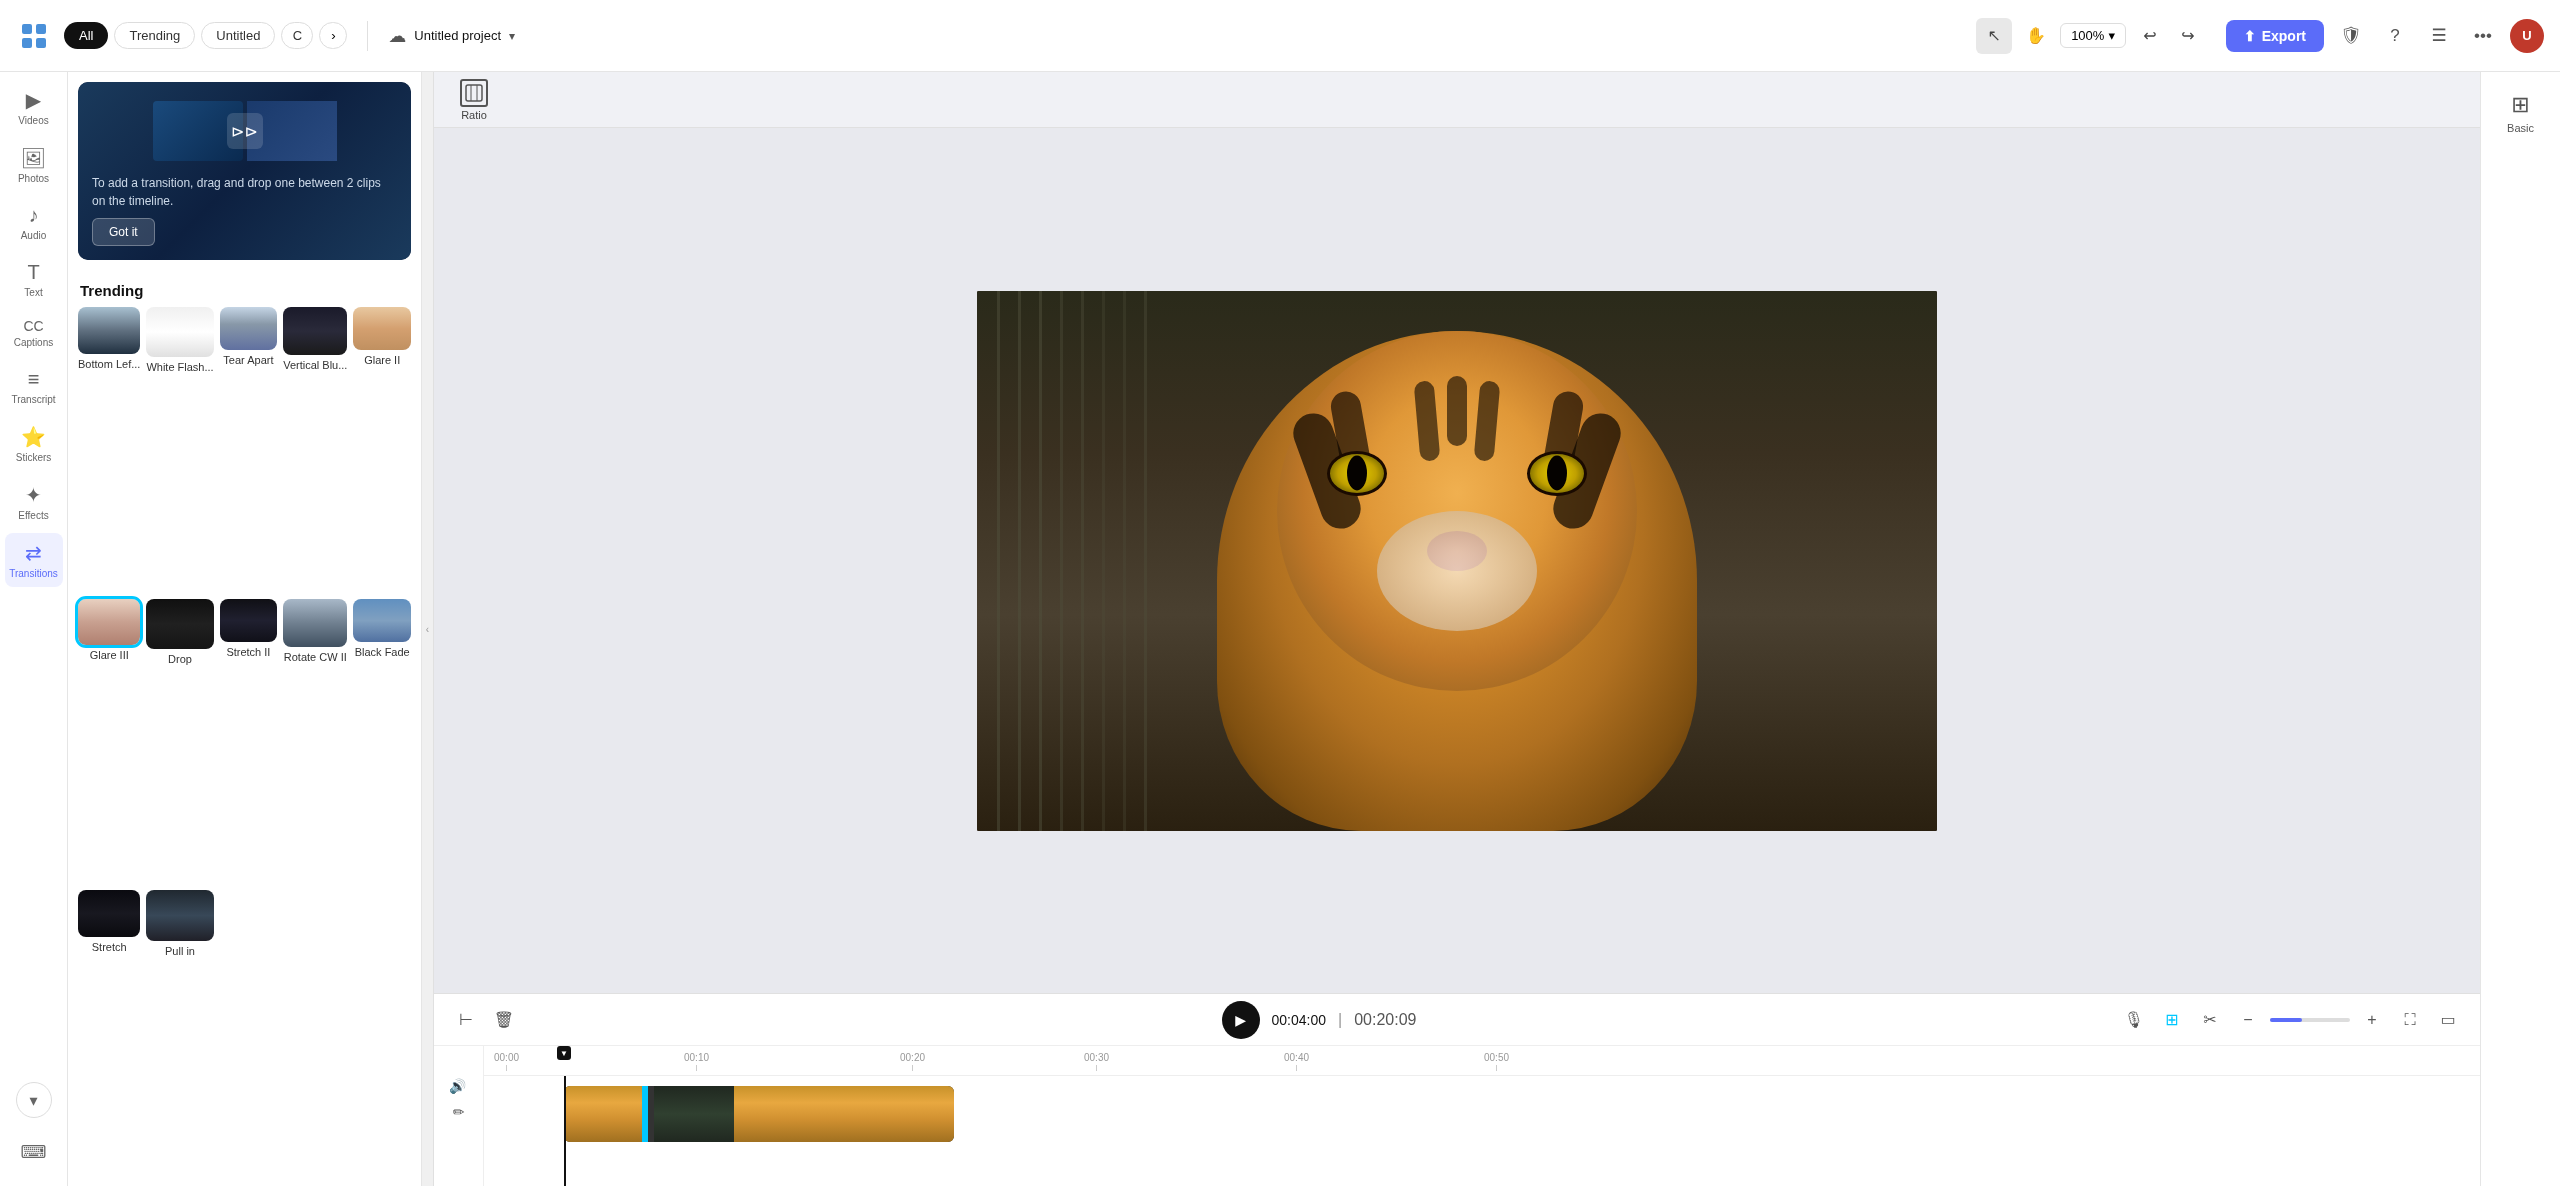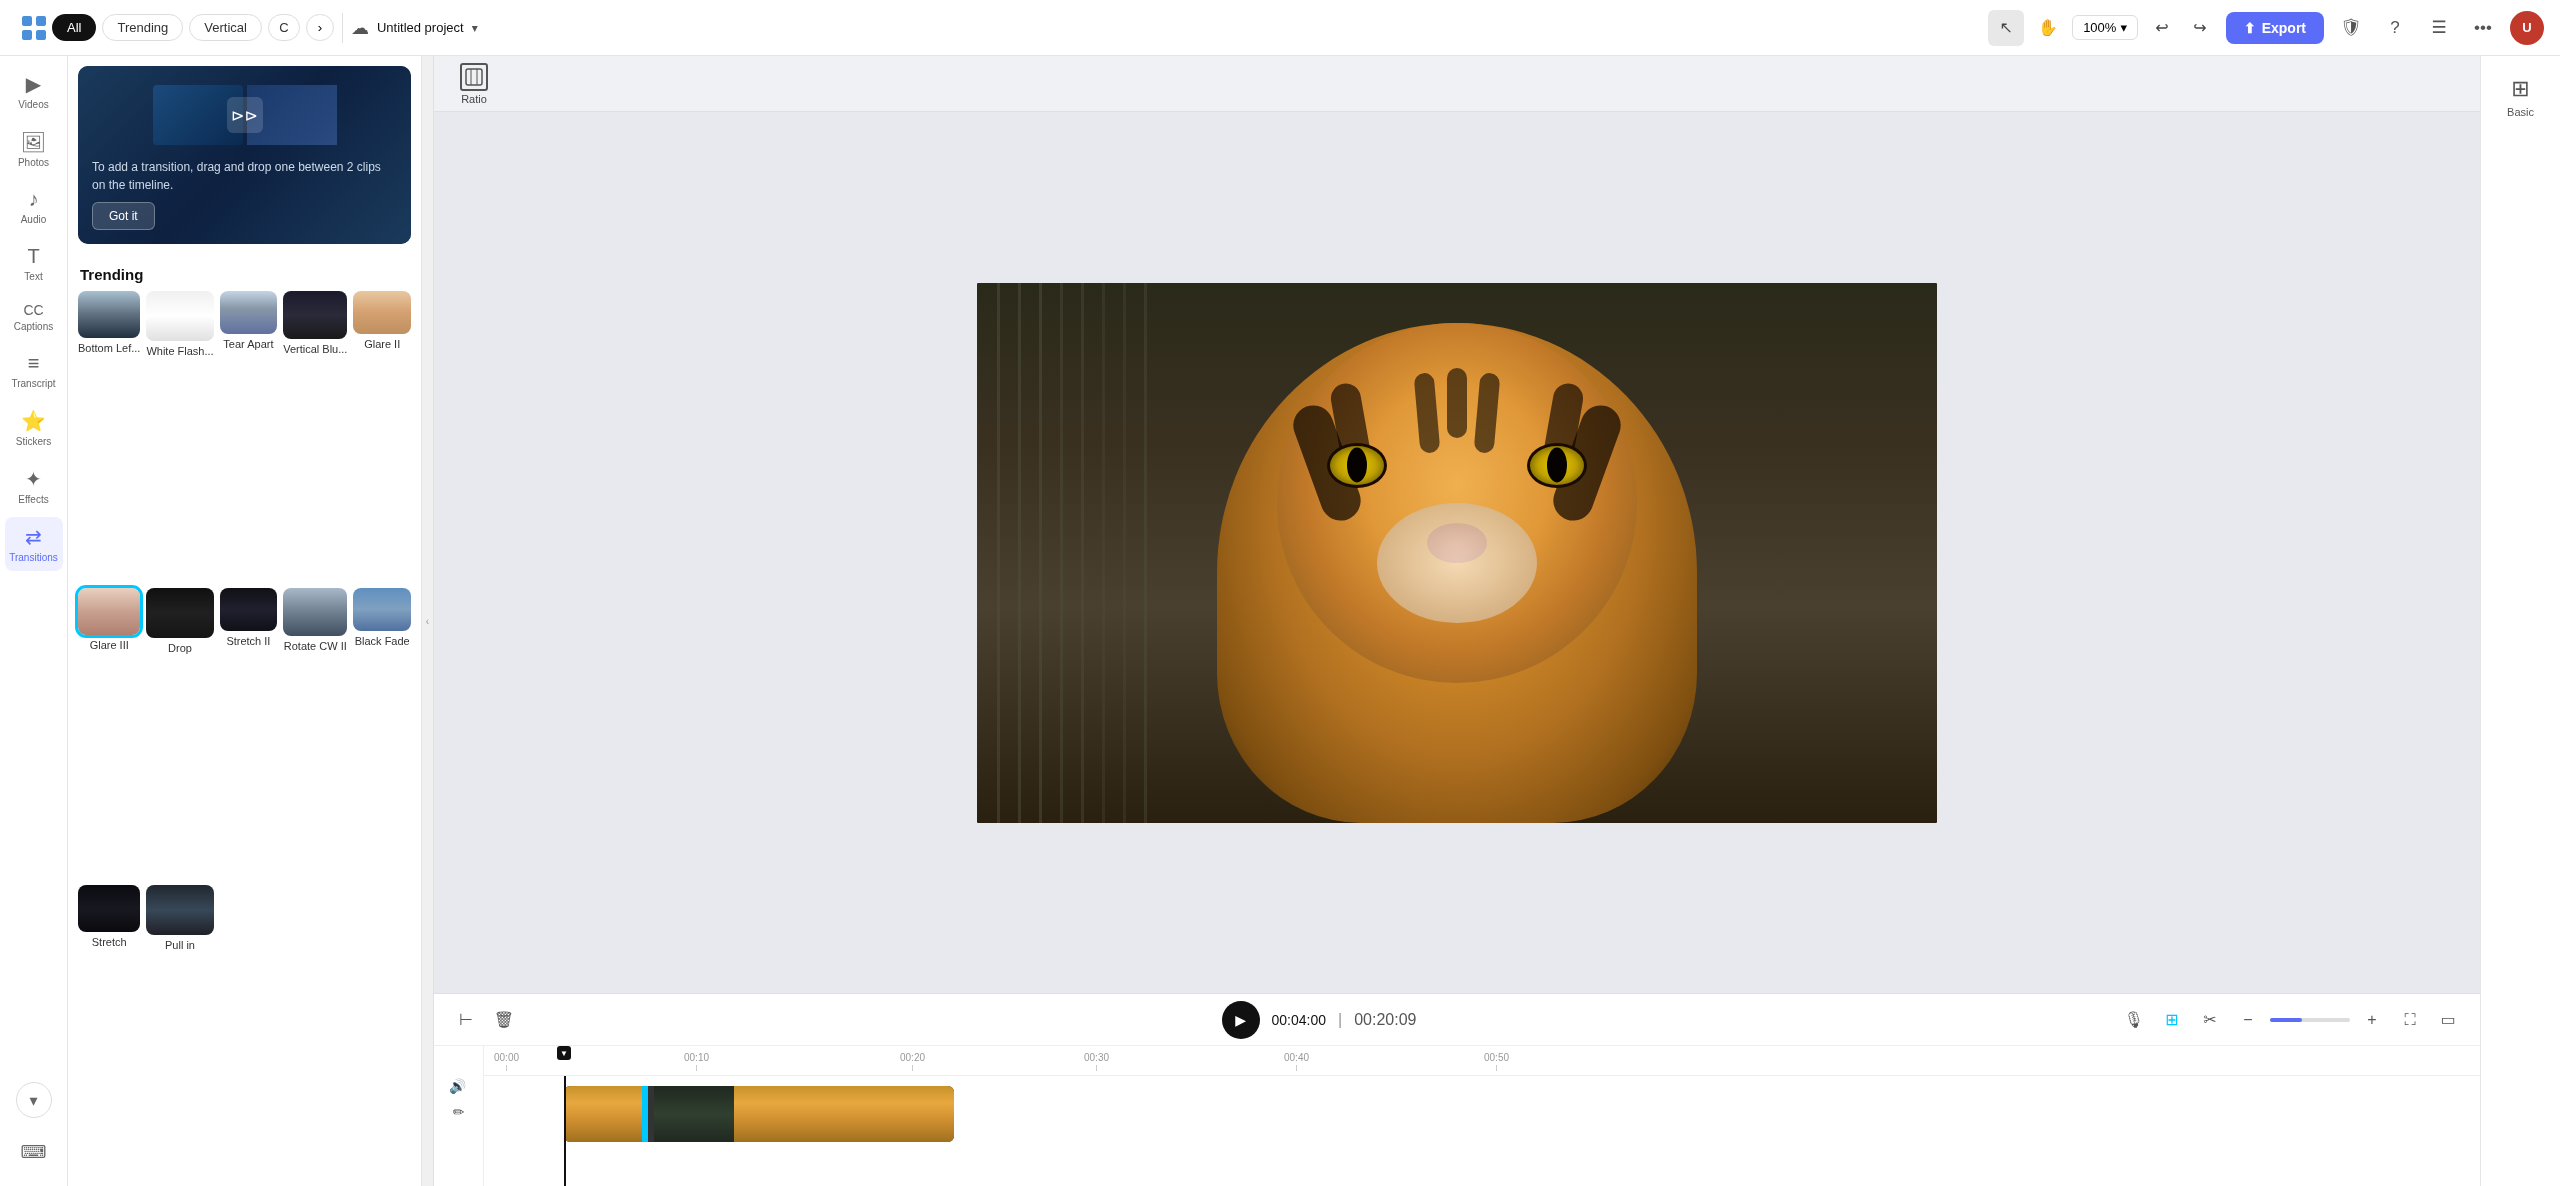--- a/index.html
+++ b/index.html
@@ -8,27 +8,28 @@
       background: #f0f0f0;
       width: 2560px;
       height: 1186px;
       overflow: hidden;
       display: flex;
       flex-direction: column;
     }
 
     
     .topbar {
-      height: 56px;
+      height: 72px;
       background: #fff;
       display: flex;
       align-items: center;
       padding: 0 16px;
       border-bottom: 1px solid #e5e5e5;
       flex-shrink: 0;
+      gap: 12px;
       z-index: 100;
     }
     .topbar-logo {
       width: 36px;
       height: 36px;
       display: flex;
       align-items: center;
       justify-content: center;
       flex-shrink: 0;
     }
@@ -717,21 +718,21 @@
       <rect x="2" y="2" width="10" height="10" rx="2" fill="#4a90d9"></rect>
       <rect x="16" y="2" width="10" height="10" rx="2" fill="#4a90d9"></rect>
       <rect x="2" y="16" width="10" height="10" rx="2" fill="#4a90d9"></rect>
       <rect x="16" y="16" width="10" height="10" rx="2" fill="#4a90d9"></rect>
     </svg>
   </div>
 
   <div class="filter-pills">
     <button class="pill active">All</button>
     <button class="pill inactive">Trending</button>
-    <button class="pill inactive">Vertical</button>
+    <button class="pill inactive">Untitled</button>
     <button class="pill inactive pill-c">C</button>
     <button class="pill-chevron">›</button>
   </div>
 
   <div class="topbar-divider"></div>
 
   <div class="project-area">
     <span class="cloud-icon">☁</span>
     <span class="project-title">Untitled project</span>
     <span class="chevron-down">▾</span>

